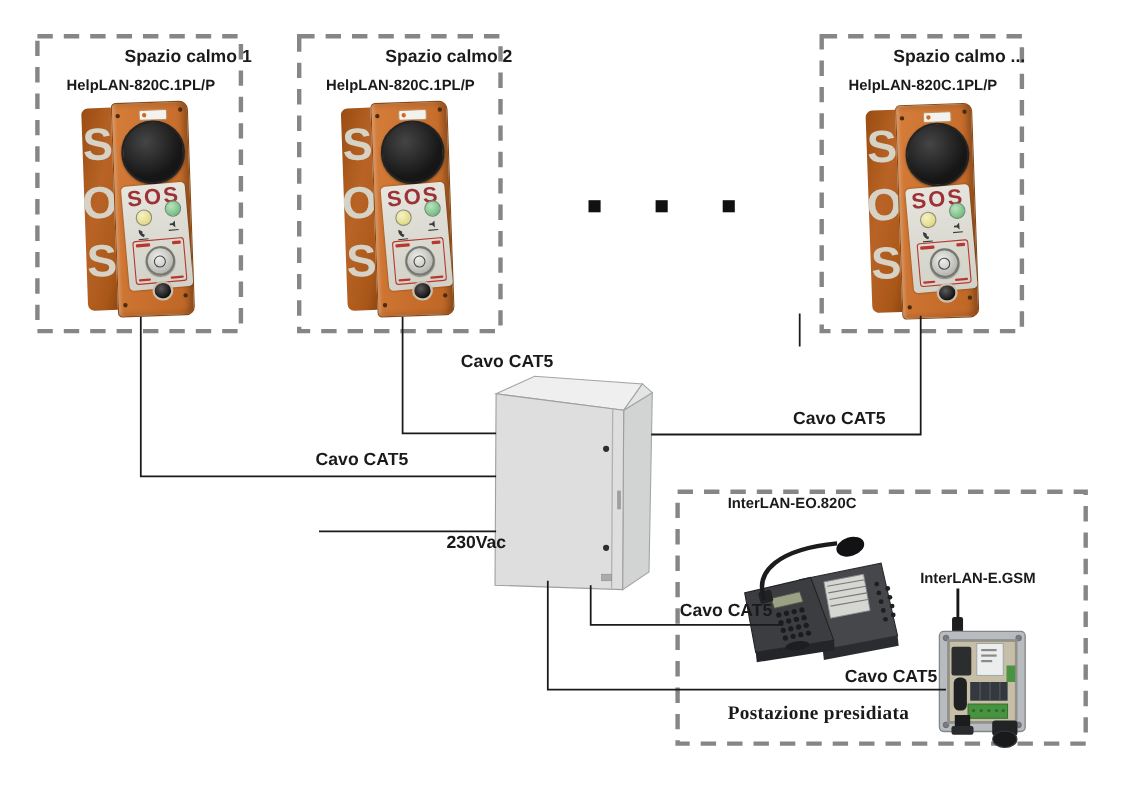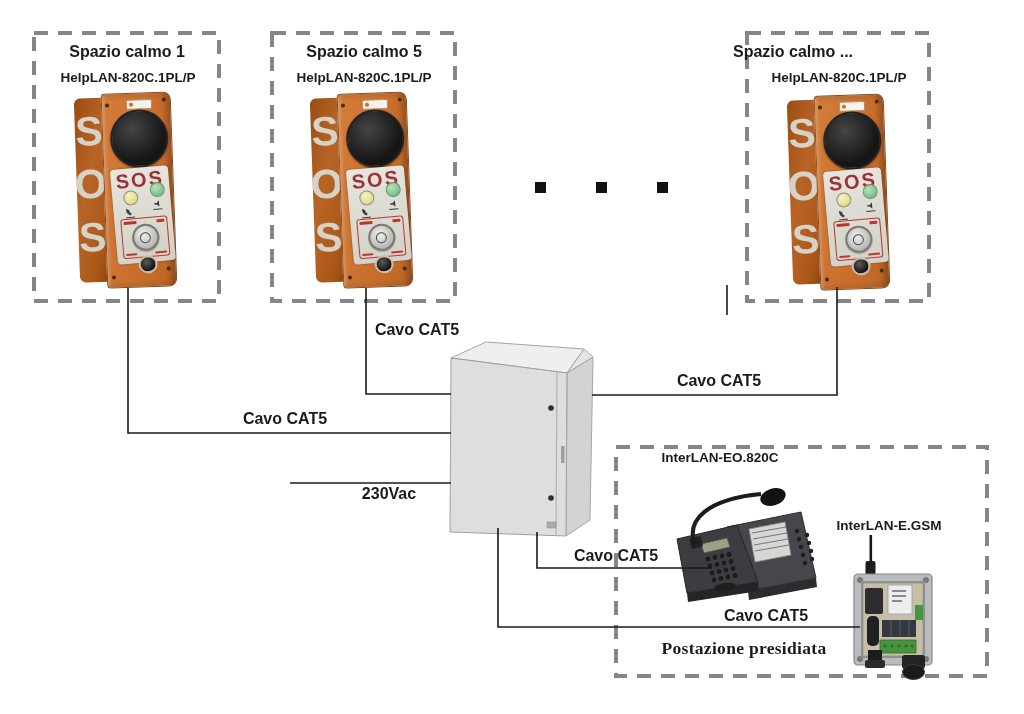--- a/index.html
+++ b/index.html
@@ -2,21 +2,21 @@
 <html><head>
 <meta charset="utf-8">
 <style>
   html,body{margin:0;padding:0;background:#ffffff;}
   #canvas{
     position:relative;width:1024px;height:714px;background:#ffffff;overflow:hidden;
     font-family:"Liberation Sans","DejaVu Sans",sans-serif;color:#1a1a1a;
   }
   svg.layer{position:absolute;left:0;top:0;pointer-events:none;}
   .lbl{position:absolute;font-weight:bold;white-space:nowrap;transform:translateX(-50%);line-height:1.15;}
-  .lbl-16{font-size:16px;}
+  .lbl-16{font-size:16px;margin-left:44px;}
   .lbl-13{font-size:13.5px;}
   .lbl-17{font-size:17.5px;letter-spacing:.3px;font-family:Liberation Serif, serif;}
 
   
   .sos-device{position:absolute;width:97px;height:195px;transform:rotate(-2deg);z-index:2;}
   .dev-side{
     position:absolute;left:0;top:4px;bottom:7px;width:27px;
     background:linear-gradient(105deg,#9a4c12,#b96426 45%,#a95718 85%,#8f4610);
     border-radius:6px 0 0 6px;display:flex;align-items:center;justify-content:center;
   }
@@ -318,23 +318,23 @@
       <path d="M290 483 H451"></path>
       <path d="M837 287 V395 H592"></path>
       <path d="M537 532 V568 H712"></path>
       <path d="M498 528 V627 H860"></path>
       <path d="M727 285 V315"></path>
     </g>
   </svg>
 
   <div class="lbl lbl-16" style="left:127px;top:43px;z-index:4">Spazio calmo 1</div>
   <div class="lbl lbl-13" style="left:128px;top:70px;z-index:4">HelpLAN-820C.1PL/P</div>
-  <div class="lbl lbl-16" style="left:364px;top:43px;z-index:4">Spazio calmo 5</div>
+  <div class="lbl lbl-16" style="left:364px;top:43px;z-index:4">Spazio calmo 2</div>
   <div class="lbl lbl-13" style="left:364px;top:70px;z-index:4">HelpLAN-820C.1PL/P</div>
-  <div class="lbl lbl-16" style="left:793px;top:43px;z-index:4">Spazio calmo ...</div>
+  <div class="lbl lbl-16" style="left:828px;top:43px;z-index:4">Spazio calmo ...</div>
   <div class="lbl lbl-13" style="left:839px;top:70px;z-index:4">HelpLAN-820C.1PL/P</div>
 
   <div class="lbl lbl-16" style="left:285px;top:410px;z-index:4">Cavo CAT5</div>
   <div class="lbl lbl-16" style="left:417px;top:321px;z-index:4">Cavo CAT5</div>
   <div class="lbl lbl-16" style="left:719px;top:372px;z-index:4">Cavo CAT5</div>
   <div class="lbl lbl-16" style="left:389px;top:485px;z-index:4">230Vac</div>
   <div class="lbl lbl-16" style="left:616px;top:547px;z-index:4">Cavo CAT5</div>
   <div class="lbl lbl-16" style="left:766px;top:607px;z-index:4">Cavo CAT5</div>
 
   <div class="lbl lbl-13" style="left:720px;top:450px;z-index:4">InterLAN-EO.820C</div>

